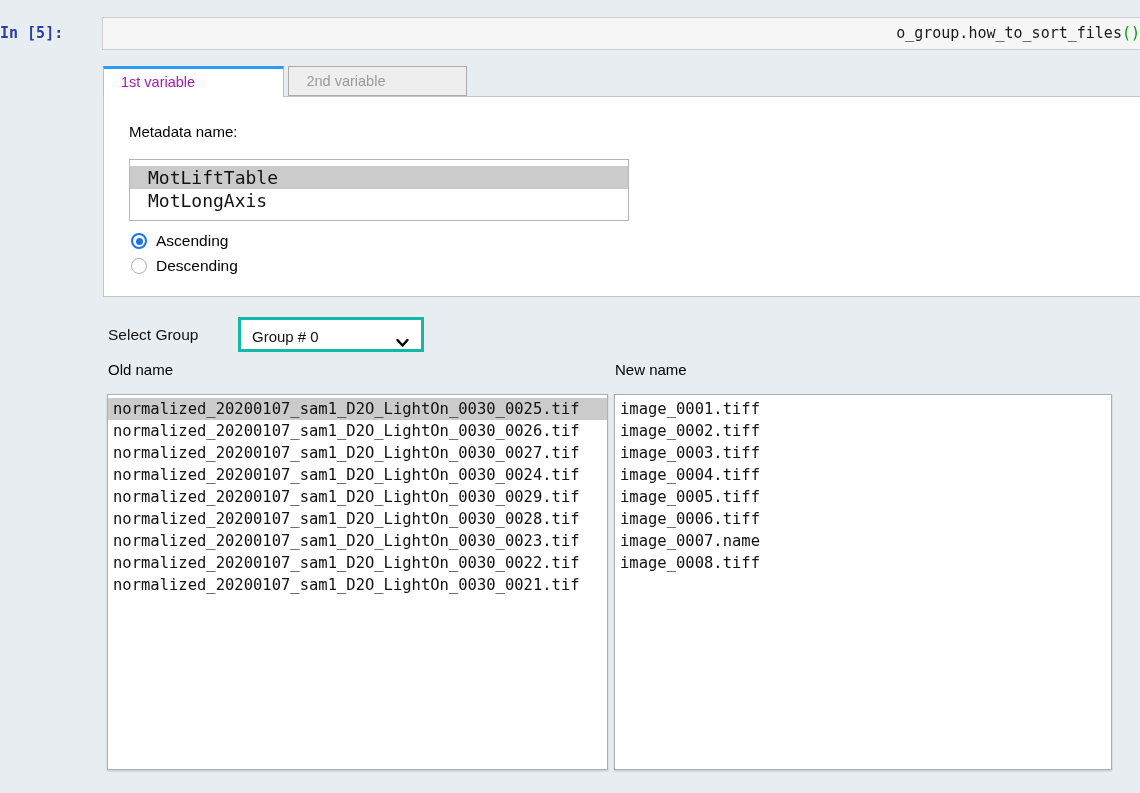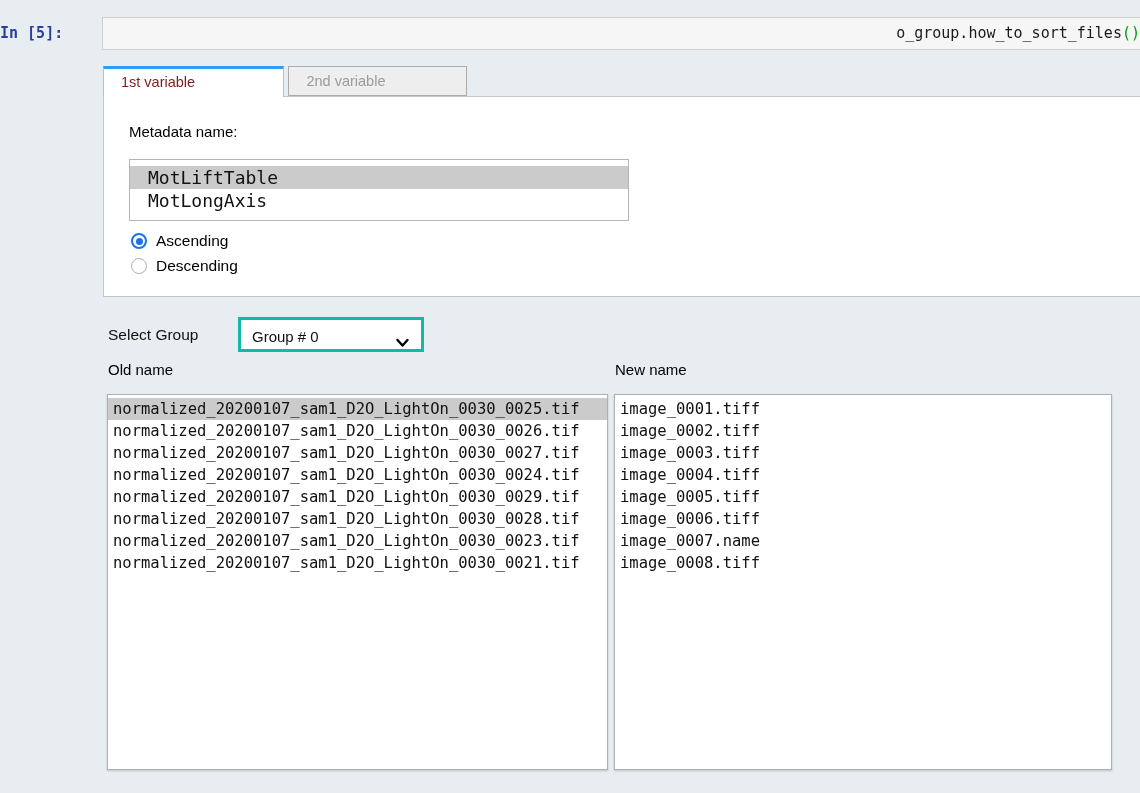--- a/index.html
+++ b/index.html
@@ -27,21 +27,21 @@
     font-family:"DejaVu Sans Mono",monospace;font-size:15px;color:#1a1a1a;
     white-space:pre;
     text-align:right;
   }
   .cell-input .parens{color:var(--paren_green)}
 
   
   .tabbar{position:absolute;left:103px;top:66px;height:31px;z-index:3}
   .tab{display:inline-block;vertical-align:top;font-size:14.5px;padding-left:17px;white-space:nowrap}
   .tab-active{
-    width:181px;height:31px;background:#fff;color:#7f1d1d;
+    width:181px;height:31px;background:#fff;color:#a21caf;
     border-top:3px solid var(--tab_active_accent);
     border-left:1px solid #bfbfbf;border-right:1px solid #bfbfbf;
     line-height:27px;
   }
   .tab-inactive{
     width:179px;height:30px;background:#eeeeee;color:#9b9b9b;
     border:1px solid #ababab;line-height:28px;
   }
 
   
@@ -139,20 +139,21 @@
 <div class="col-header new">New name</div>
 
 <div class="file-list old">
     <div class="row selected">normalized_20200107_sam1_D2O_LightOn_0030_0025.tif</div>
     <div class="row">normalized_20200107_sam1_D2O_LightOn_0030_0026.tif</div>
     <div class="row">normalized_20200107_sam1_D2O_LightOn_0030_0027.tif</div>
     <div class="row">normalized_20200107_sam1_D2O_LightOn_0030_0024.tif</div>
     <div class="row">normalized_20200107_sam1_D2O_LightOn_0030_0029.tif</div>
     <div class="row">normalized_20200107_sam1_D2O_LightOn_0030_0028.tif</div>
     <div class="row">normalized_20200107_sam1_D2O_LightOn_0030_0023.tif</div>
+    <div class="row">normalized_20200107_sam1_D2O_LightOn_0030_0022.tif</div>
     <div class="row">normalized_20200107_sam1_D2O_LightOn_0030_0021.tif</div>
   </div>
 <div class="file-list new">
     <div class="row">image_0001.tiff</div>
     <div class="row">image_0002.tiff</div>
     <div class="row">image_0003.tiff</div>
     <div class="row">image_0004.tiff</div>
     <div class="row">image_0005.tiff</div>
     <div class="row">image_0006.tiff</div>
     <div class="row">image_0007.name</div>

